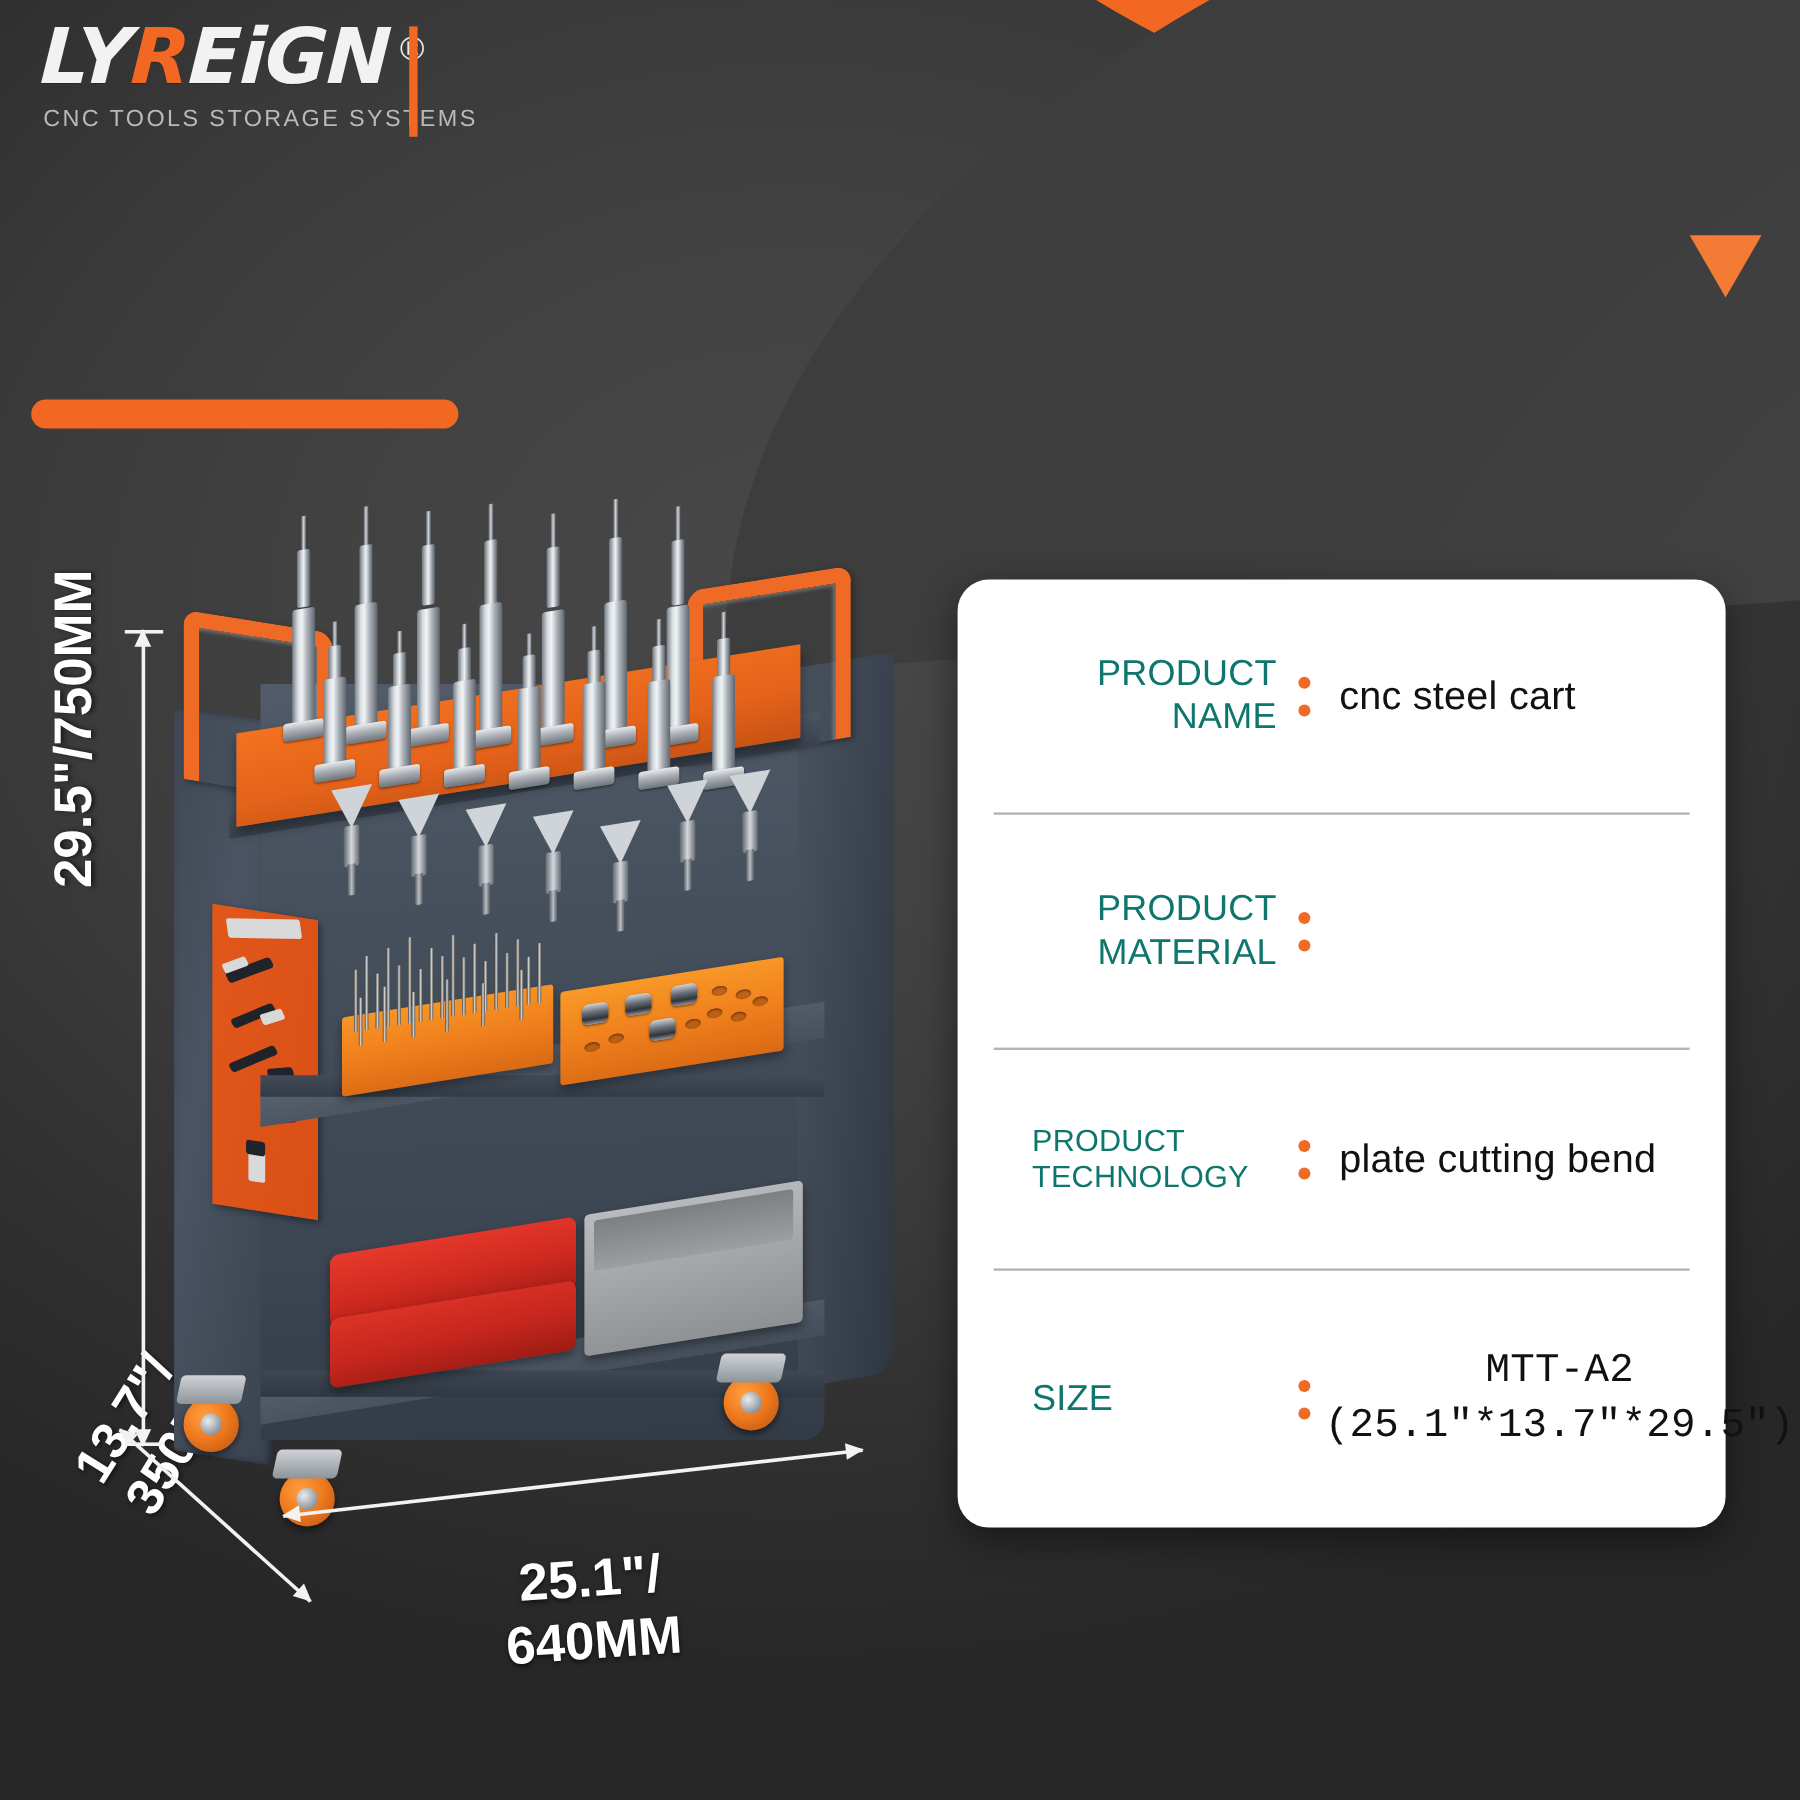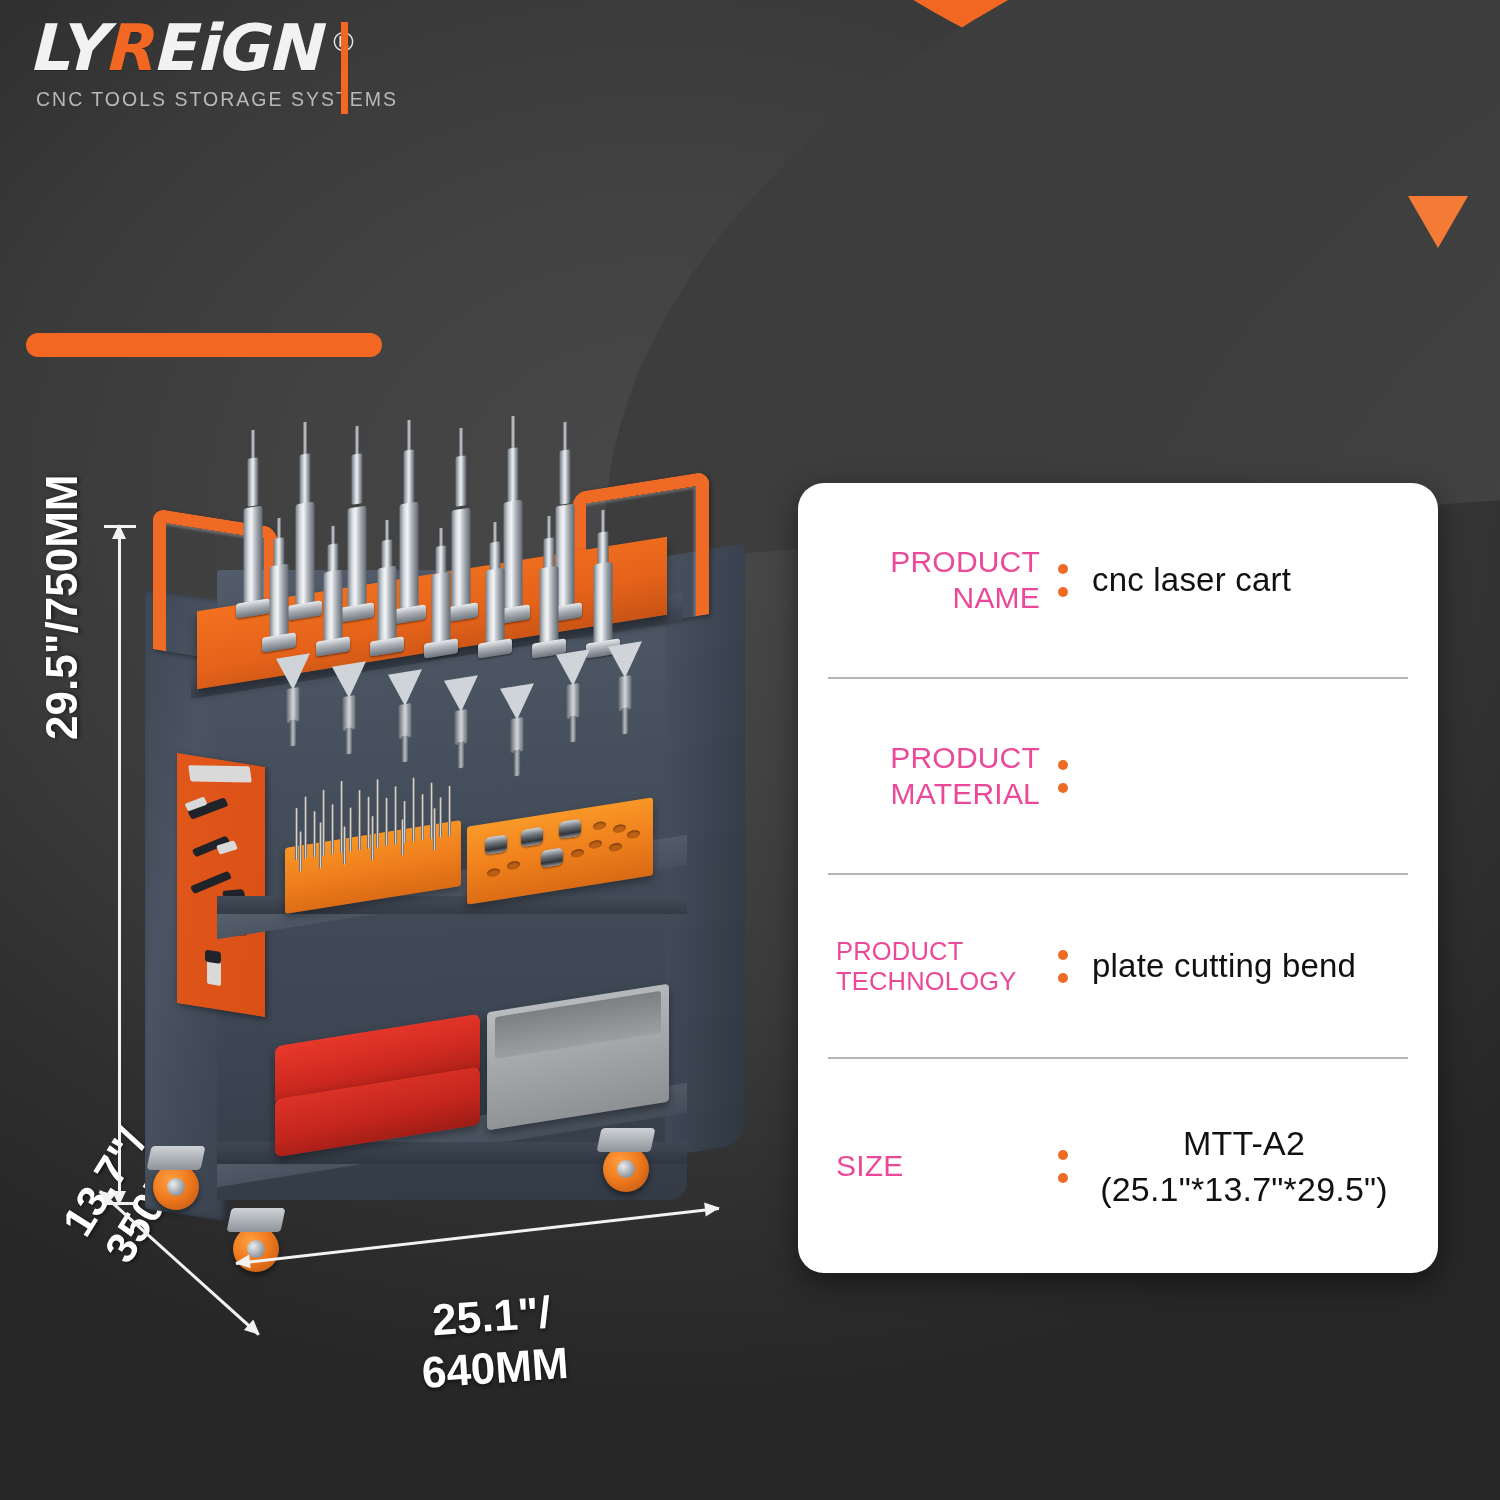--- a/index.html
+++ b/index.html
@@ -353,40 +353,40 @@
     display:flex;flex-direction:column;
   }
   .spec-row{
     display:flex;align-items:center;
     flex:1 1 auto;min-height:0;
     position:relative;
   }
   .spec-row + .spec-row{border-top:2px solid #b5b5b5;}
   .spec-label{
     width:218px;flex:0 0 218px;
-    font-size:30px;line-height:36px;color:#ec4899;
+    font-size:30px;line-height:36px;color:#0f766e;
     white-space:pre-line;text-align:right;
-    letter-spacing:.2px;padding-right:6px;box-sizing:border-box;
+    letter-spacing:.2px;padding-right:6px;box-sizing:border-box;margin-left:24px;
   }
   .spec-label.short{text-align:left;padding-left:8px;}
   .spec-label.tech{font-size:25.5px;line-height:30px;text-align:left;padding-left:8px;}
   .spec-colon{
     flex:0 0 34px;display:flex;flex-direction:column;
     align-items:center;justify-content:center;gap:13px;
   }
   .spec-colon i{
     display:block;width:10px;height:10px;border-radius:50%;
     background:#ef6a24;
   }
   .spec-value{
     flex:1 1 auto;
     font-size:33px;line-height:40px;color:#111;
     padding-left:12px;letter-spacing:.2px;white-space:pre-line;
   }
-  .spec-value.center{text-align:center;padding-left:0;font-size:34px;line-height:46px;}
+  .spec-value.center{text-align:center;padding-left:0;font-size:34px;line-height:46px;font-family:Liberation Mono, monospace;}
 </style>
 </head>
 <body>
 
 <div id="page">
 
   <div class="swoosh"></div>
   <div class="swoosh-mask"></div>
   <div class="tri-down"></div>
 
@@ -647,21 +647,21 @@
 
   <div class="spec-card">
 
     <div class="spec-row">
       <div class="spec-label">PRODUCT
 NAME</div>
       <div class="spec-colon">
           <i></i>
           <i></i>
         </div>
-      <div class="spec-value">cnc laser cart</div>
+      <div class="spec-value">cnc steel cart</div>
     </div>
 
     <div class="spec-row">
       <div class="spec-label">PRODUCT
 MATERIAL</div>
       <div class="spec-colon">
           <i></i>
           <i></i>
         </div>
     </div>

